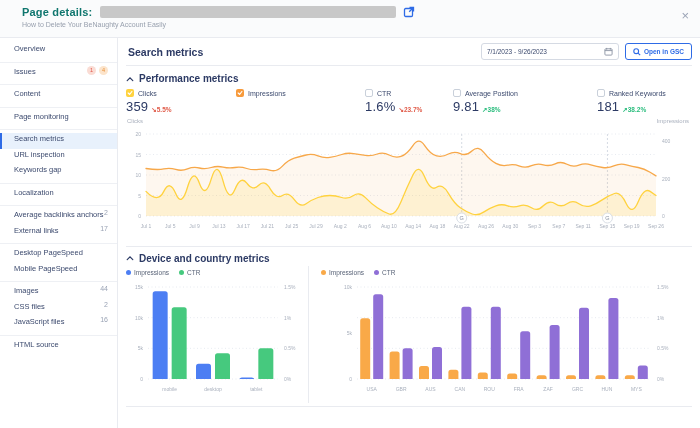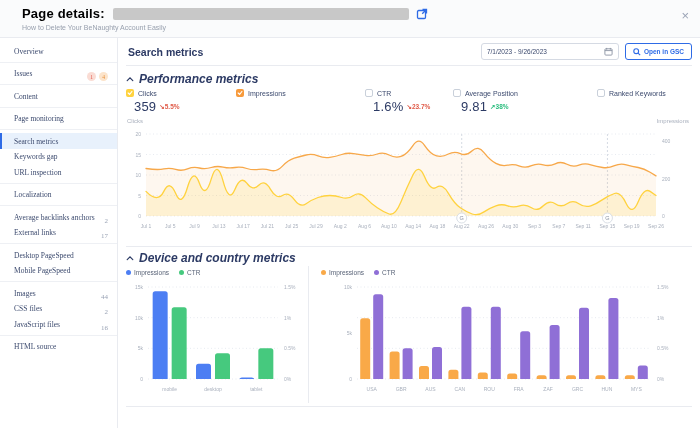--- a/index.html
+++ b/index.html
@@ -1,57 +1,57 @@
 <!DOCTYPE html>
 <html><head>
 <meta charset="utf-8">
 <style>
   * { margin:0; padding:0; box-sizing:border-box; }
   html,body { width:700px; height:428px; overflow:hidden; background:#fff;
     font-family:"Liberation Sans", sans-serif; color:#2e3b63; }
   .top-header { height:38px; background:#fafbfc; border-bottom:1px solid #e9ebf0;
     padding:6px 0 0 22px; position:relative; }
   .title-row { display:flex; align-items:center; gap:5px; }
-  .page-title { font-size:13px; font-weight:bold; color:#000000; letter-spacing:.2px; }
+  .page-title { font-size:11px; font-weight:bold; color:#0f766e; letter-spacing:.2px; }
   .redacted { width:296px; height:12px; background:#c8c8c8; border-radius:2px; margin-left:3px; }
   .ext-ic { display:inline-flex; margin-left:2px; }
   .subtitle { font-size:7px; color:#98a0ae; margin-top:3px; }
   .close { position:absolute; right:11px; top:9px; font-size:13px; color:#9aa3b5; cursor:pointer; line-height:1; }
   .body { display:flex; height:390px; }
   aside { width:118px; min-width:118px; border-right:1px solid #e9ebf0; padding-top:2px; overflow:hidden; }
   .group { border-bottom:1px solid #eef0f4; padding:3px 0; }
   .group:last-child { border-bottom:none; }
-  .s-item { display:flex; align-items:flex-end; min-height:15.5px; padding:0 9px 0 14px;
-    font-size:7.5px; color:#3c4a6e; cursor:pointer; position:relative;font-family:Liberation Serif, serif; }
+  .s-item { display:flex; align-items:flex-start; min-height:15.5px; padding:0 9px 0 14px;
+    font-size:7.5px; color:#3c4a6e; cursor:pointer; position:relative; }
   .s-item .lbl { flex:1; line-height:1.15; padding:2px 0; }
   .s-item .cnt { color:#9aa3b5; font-size:7px; }
   .s-item.active { background:#e8f1fc; }
   .s-item.active::before { content:""; position:absolute; left:0; top:0; bottom:0; width:2px; background:#2e6be6; }
   .badge { min-width:9px; height:9px; border-radius:50%; font-size:5.5px; display:inline-flex;
     align-items:center; justify-content:center; margin-left:3px; }
   .badge.b1 { background:#fadcd4; color:#e2574c; }
   .badge.b2 { background:#fce4cb; color:#e8913a; }
   main { flex:1; padding:0 8px; overflow:hidden; }
   .main-header { display:flex; align-items:center; height:28px; border-bottom:1px solid #e9ebf0; }
   .main-title { flex:1; font-size:10.5px; font-weight:bold; color:#2c3a64; padding-left:2px; }
   .date-box { width:138px; height:17px; border:1px solid #d5dae3; border-radius:3px; background:#fff;
     display:flex; align-items:center; padding:0 5px; font-size:6.5px; color:#3c4a6e; margin-right:6px; cursor:pointer; }
   .date-box span { flex:1; }
   .gsc-btn { height:17px; border:1px solid #2e6be6; border-radius:3px; background:#fff; color:#2e6be6;
     font-size:6.5px; display:flex; align-items:center; gap:3px; padding:0 7px; cursor:pointer; font-weight:bold; }
   .section-header { display:flex; align-items:center; gap:5px; height:15px; margin-top:5px; cursor:pointer; }
-  .section-title { font-size:12px; font-weight:bold; color:#2c3a64;font-style:italic; }
+  .section-title { font-size:10px; font-weight:bold; color:#2c3a64; }
   .metrics-row { display:flex; margin:3px 0 2px; }
   .metric:nth-child(1){width:110px}.metric:nth-child(2){width:129px}
   .metric:nth-child(3){width:88px}.metric:nth-child(4){width:144px}.metric:nth-child(5){flex:1}
   .m-label { display:flex; align-items:center; gap:4px; font-size:7px; color:#3c4a6e; cursor:pointer; }
   .cbx { width:8px; height:8px; border-radius:2px; border:1px solid #c9d0da; background:#fff;
     display:inline-flex; align-items:center; justify-content:center; }
   .cbx.checked { border:none; }
-  .m-value-row { display:flex; align-items:center; gap:3px; margin-top:2px;margin-left:8px; }
+  .m-value-row { display:flex; align-items:flex-end; gap:3px; margin-top:2px; }
   .m-value { font-size:13px; color:#2c3a64; letter-spacing:.2px; }
   .m-delta { font-size:6.5px; font-weight:bold; }
   .up { color:#2bbd7e; } .down { color:#e05b49; }
   .device-sec { border-bottom:1px solid #e9ebf0; padding-bottom:3px; }
   .device-sec .section-header { border-top:1px solid #e9ebf0; margin-top:10px; padding-top:4px; height:19px; }
   .charts-row { display:flex; margin-top:1px; }
   .chart-col-left { width:183px; border-right:1px solid #e9ebf0; }
   .chart-col-right { flex:1; padding-left:12px; }
   .legend { display:flex; gap:10px; align-items:center; height:13px; font-size:6.5px; color:#5a6478; }
   .legend .l-item { display:flex; align-items:center; gap:3px; cursor:pointer; }
@@ -100,24 +100,24 @@
       <div class="group">
         <div class="s-item">
           <span class="lbl">Page monitoring</span>
         </div>
       </div>
       <div class="group">
         <div class="s-item active">
           <span class="lbl">Search metrics</span>
         </div>
         <div class="s-item">
+          <span class="lbl">URL inspection</span>
+        </div>
+        <div class="s-item">
           <span class="lbl">Keywords gap</span>
-        </div>
-        <div class="s-item">
-          <span class="lbl">URL inspection</span>
         </div>
       </div>
       <div class="group">
         <div class="s-item">
           <span class="lbl">Localization</span>
         </div>
       </div>
       <div class="group">
         <div class="s-item">
           <span class="lbl">Average backlinks anchors</span>
@@ -225,20 +225,24 @@
             </div>
             <div class="m-value-row">
               <span class="m-value">9.81</span>
               <span class="m-delta up">↗38%</span>
             </div>
           </div>
           <div class="metric">
             <div class="m-label">
               <span class="cbx"></span>
               <span>Ranked Keywords</span>
+            </div>
+            <div class="m-value-row">
+              <span class="m-value">181</span>
+              <span class="m-delta up">↗38.2%</span>
             </div>
           </div>
         </div>
       <div id="line-chart">
           <svg width="564" height="120" viewBox="0 0 564 120">
             <text x="1" y="7" font-size="6" fill="#a9b0bd" text-anchor="start">Clicks</text>
             <text x="563" y="7" font-size="6" fill="#a9b0bd" text-anchor="end">Impressions</text>
             <line x1="20" y1="18" x2="530" y2="18" stroke="#e1e5ec" stroke-width="0.8" stroke-dasharray="1,2.5"></line>
             <text x="15" y="20" font-size="5" fill="#a9b0bd" text-anchor="end">20</text>
             <line x1="20" y1="38.5" x2="530" y2="38.5" stroke="#e1e5ec" stroke-width="0.8" stroke-dasharray="1,2.5"></line>

